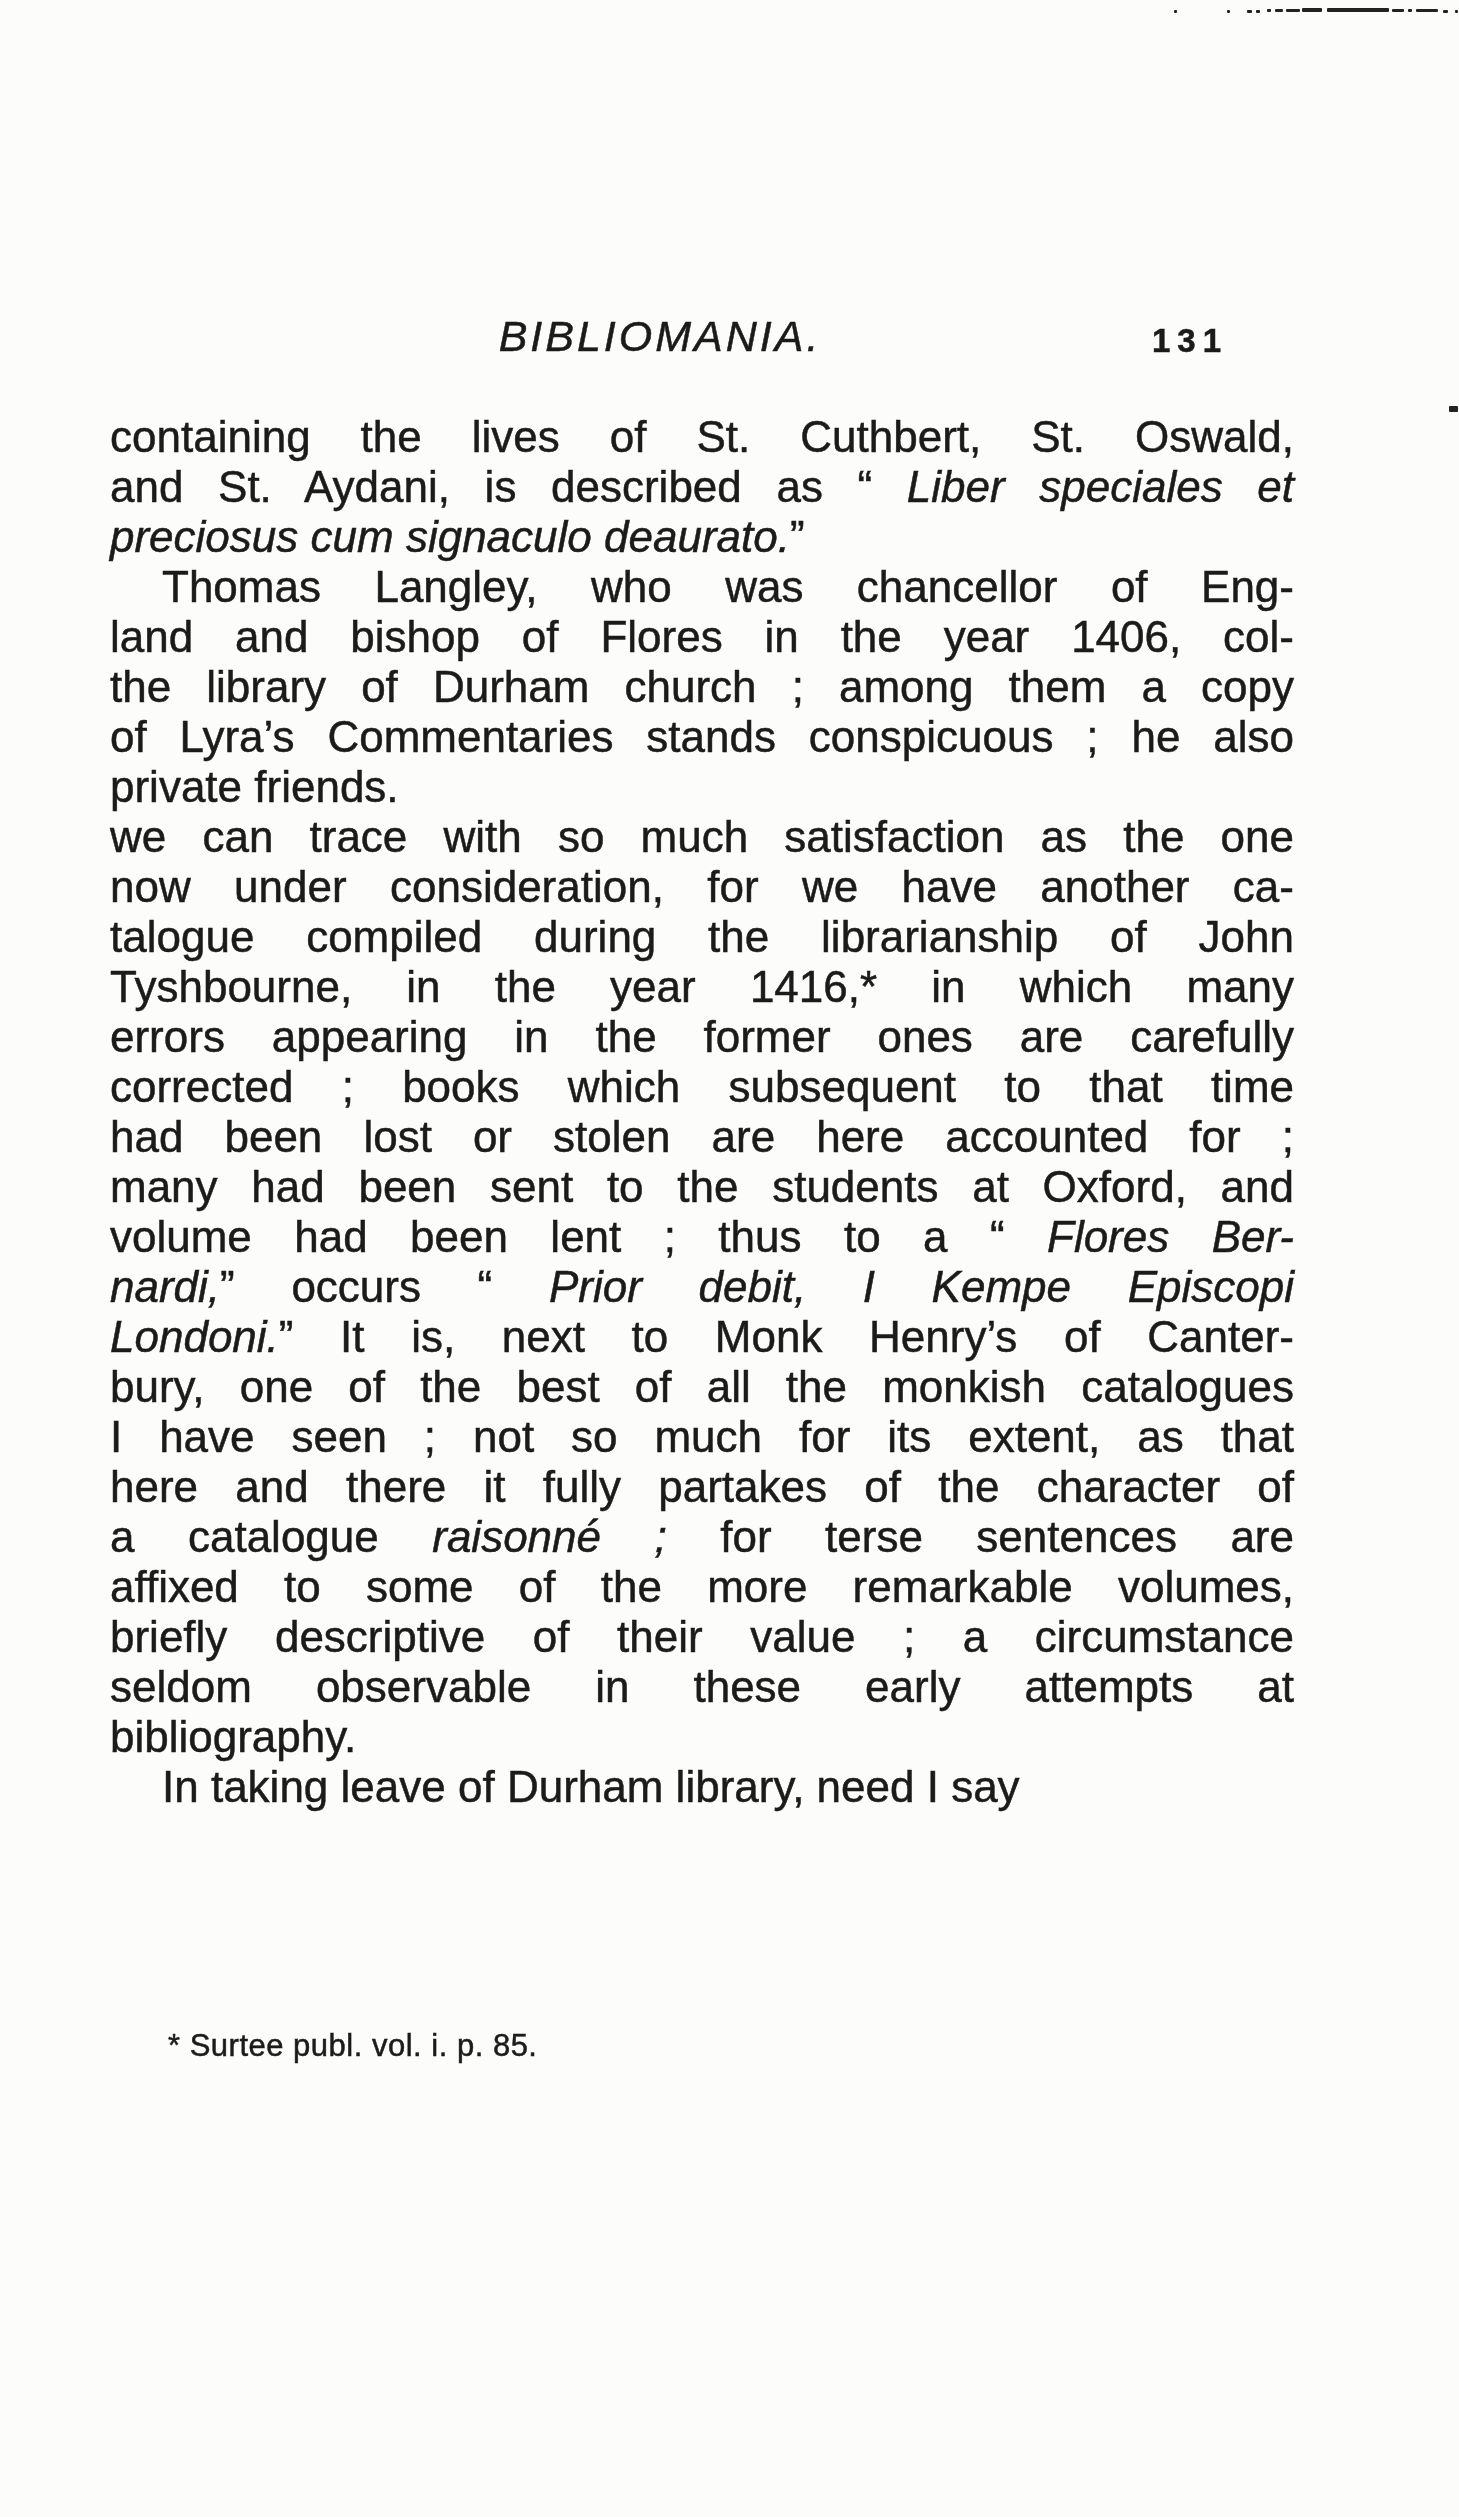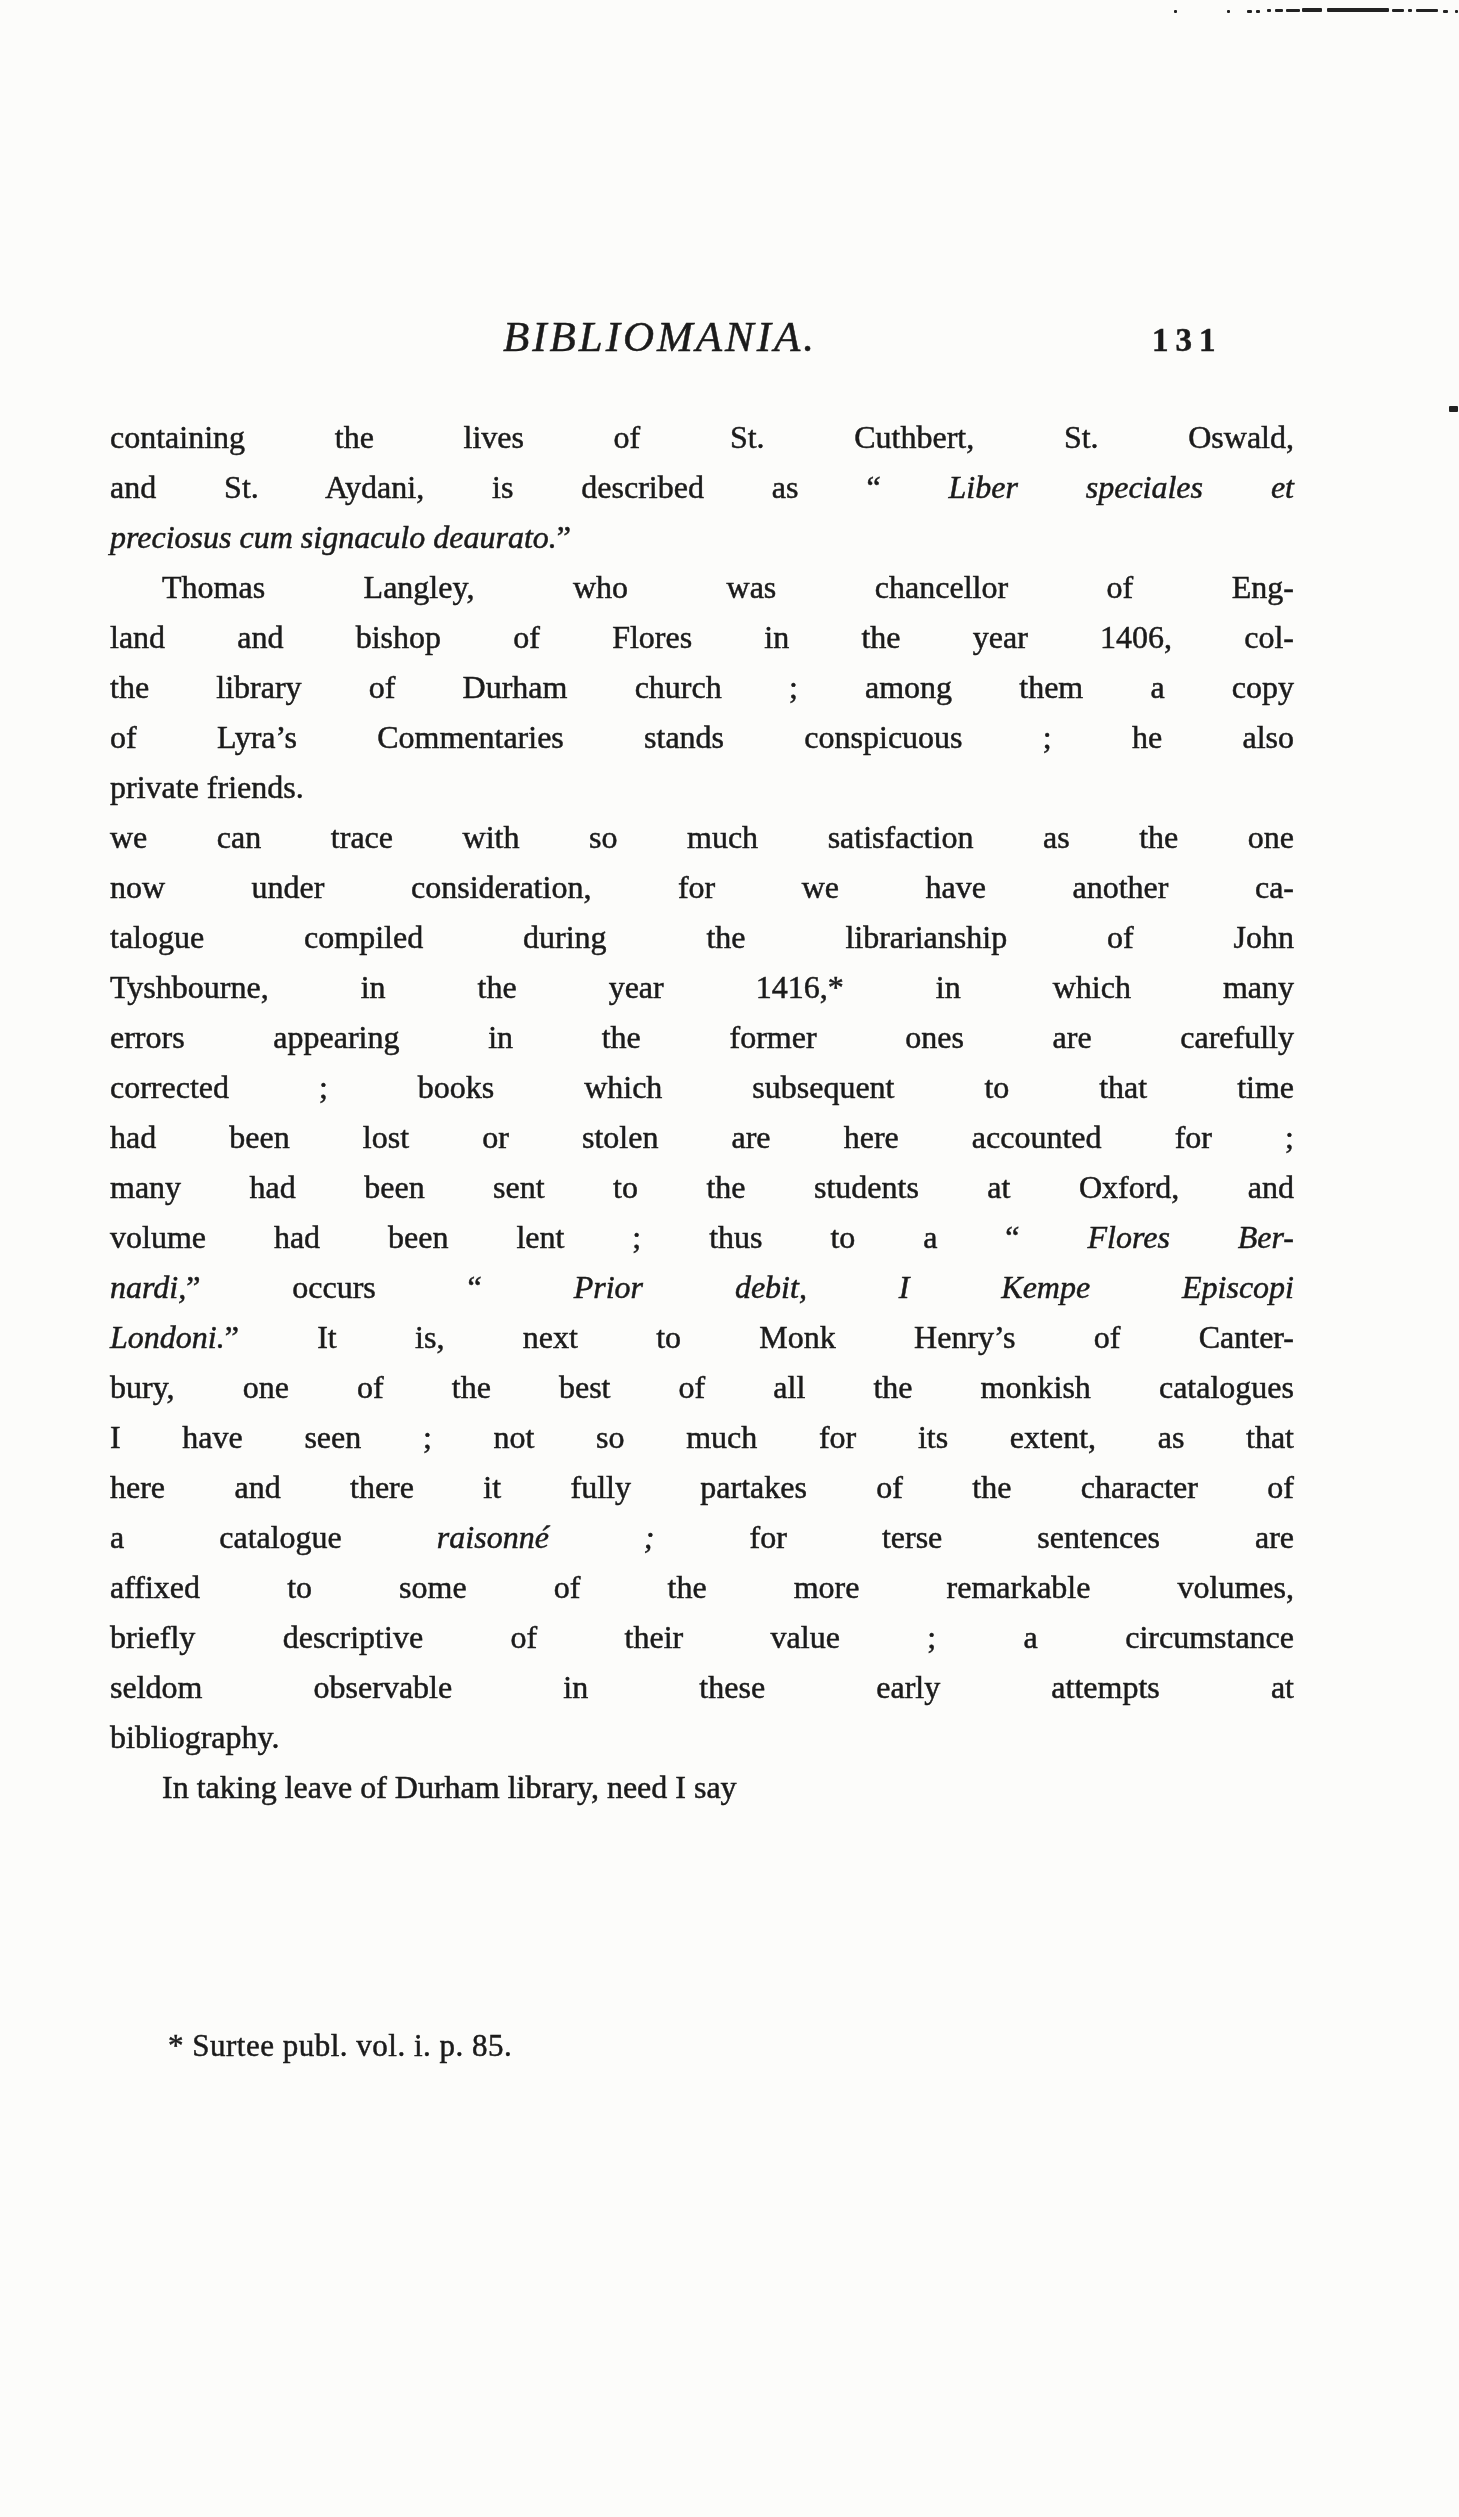--- a/index.html
+++ b/index.html
@@ -1,21 +1,21 @@
 <!DOCTYPE html>
 <html><head>
 <meta charset="utf-8">
 <style>
   html, body { margin: 0; padding: 0; background: #ffffff; }
   .page {
     position: relative;
     width: 1459px;
     height: 2517px;
     background: #fcfcfa;
-    font-family: Liberation Serif, serif;
+    font-family: Liberation Sans, sans-serif;
     color: #1b1b1b;
     overflow: hidden;
     -webkit-text-stroke: 0.5px #1b1b1b;
   }
   .running-title {
     position: absolute;
     top: 312px;
     left: 80px;
     width: 1160px;
     text-align: center;
@@ -29,21 +29,21 @@
     left: 1152px;
     font-size: 33px;
     font-weight: bold;
     letter-spacing: 7px;
   }
   .body-text {
     position: absolute;
     top: 412px;
     left: 110px;
     width: 1184px;
-    font-size: 32px;
+    font-size: 44px;
     line-height: 50px;
   }
   .line {
     text-align: justify;
     text-align-last: justify;
     height: 50px;
   }
   .line.first { text-indent: 52px; }
   .line.last  { text-align-last: left; }
   .it { font-style: italic; }

